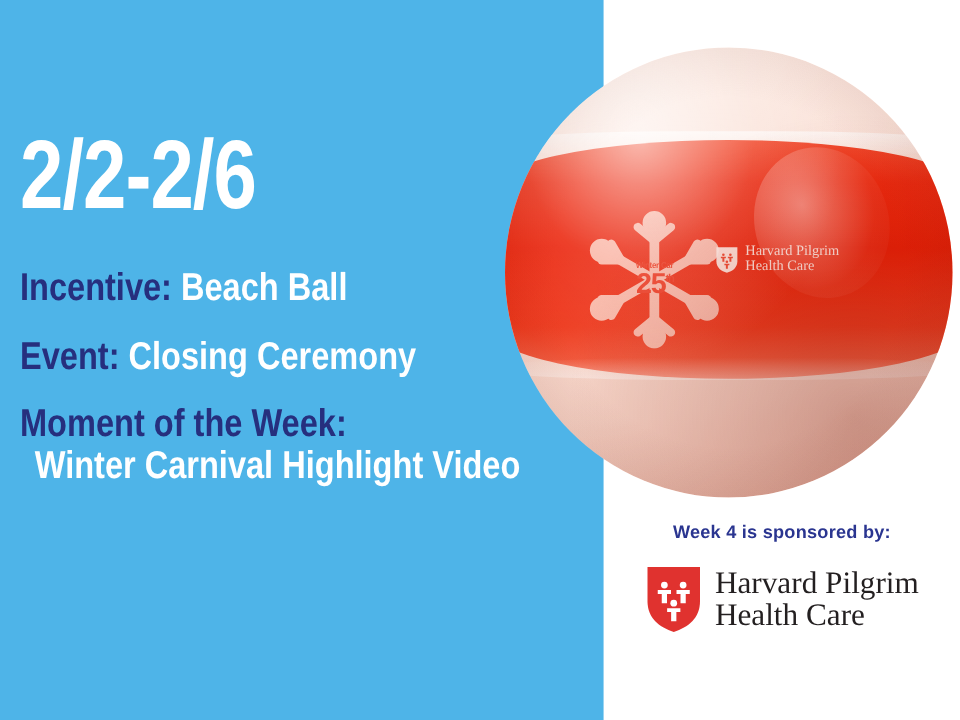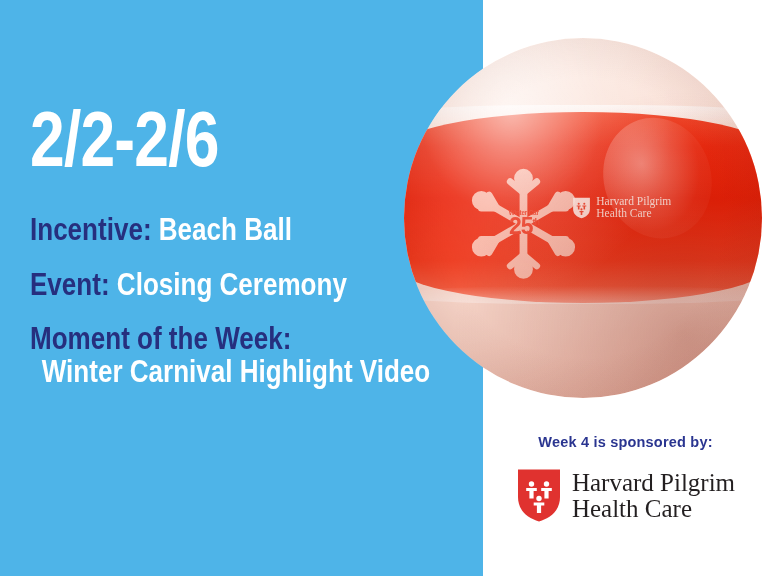--- a/index.html
+++ b/index.html
@@ -30,21 +30,21 @@
     left: 483px;
     top: 0;
     width: 285px;
     height: 576px;
     background: #ffffff;
   }
 
   
   .text-col {
     position: absolute;
-    left: 30px;
+    left: 16px;
     top: 104px;
     width: 450px;
     z-index: 6;
   }
   .date-headline {
     font-size: 78px;
     line-height: 0.92;
     font-weight: 700;
     color: #ffffff;
     letter-spacing: -1px;
@@ -200,21 +200,21 @@
     top: 418px;
     width: 285px;
     z-index: 6;
     text-align: center;
   }
   .sponsor-kicker {
     font-size: 14.5px;
     font-weight: 700;
     color: #2A3590;
     letter-spacing: 0.2px;
-    margin: 16px 0 18px 0;
+    margin: 0 0 18px 0;
   }
   .sponsor-logo {
     display: flex;
     align-items: center;
     justify-content: center;
     gap: 10px;
   }
   .shield-big { width: 46px; height: 55px; flex: none; }
   .sponsor-logo-txt {
     font-family: "Liberation Serif", serif;

